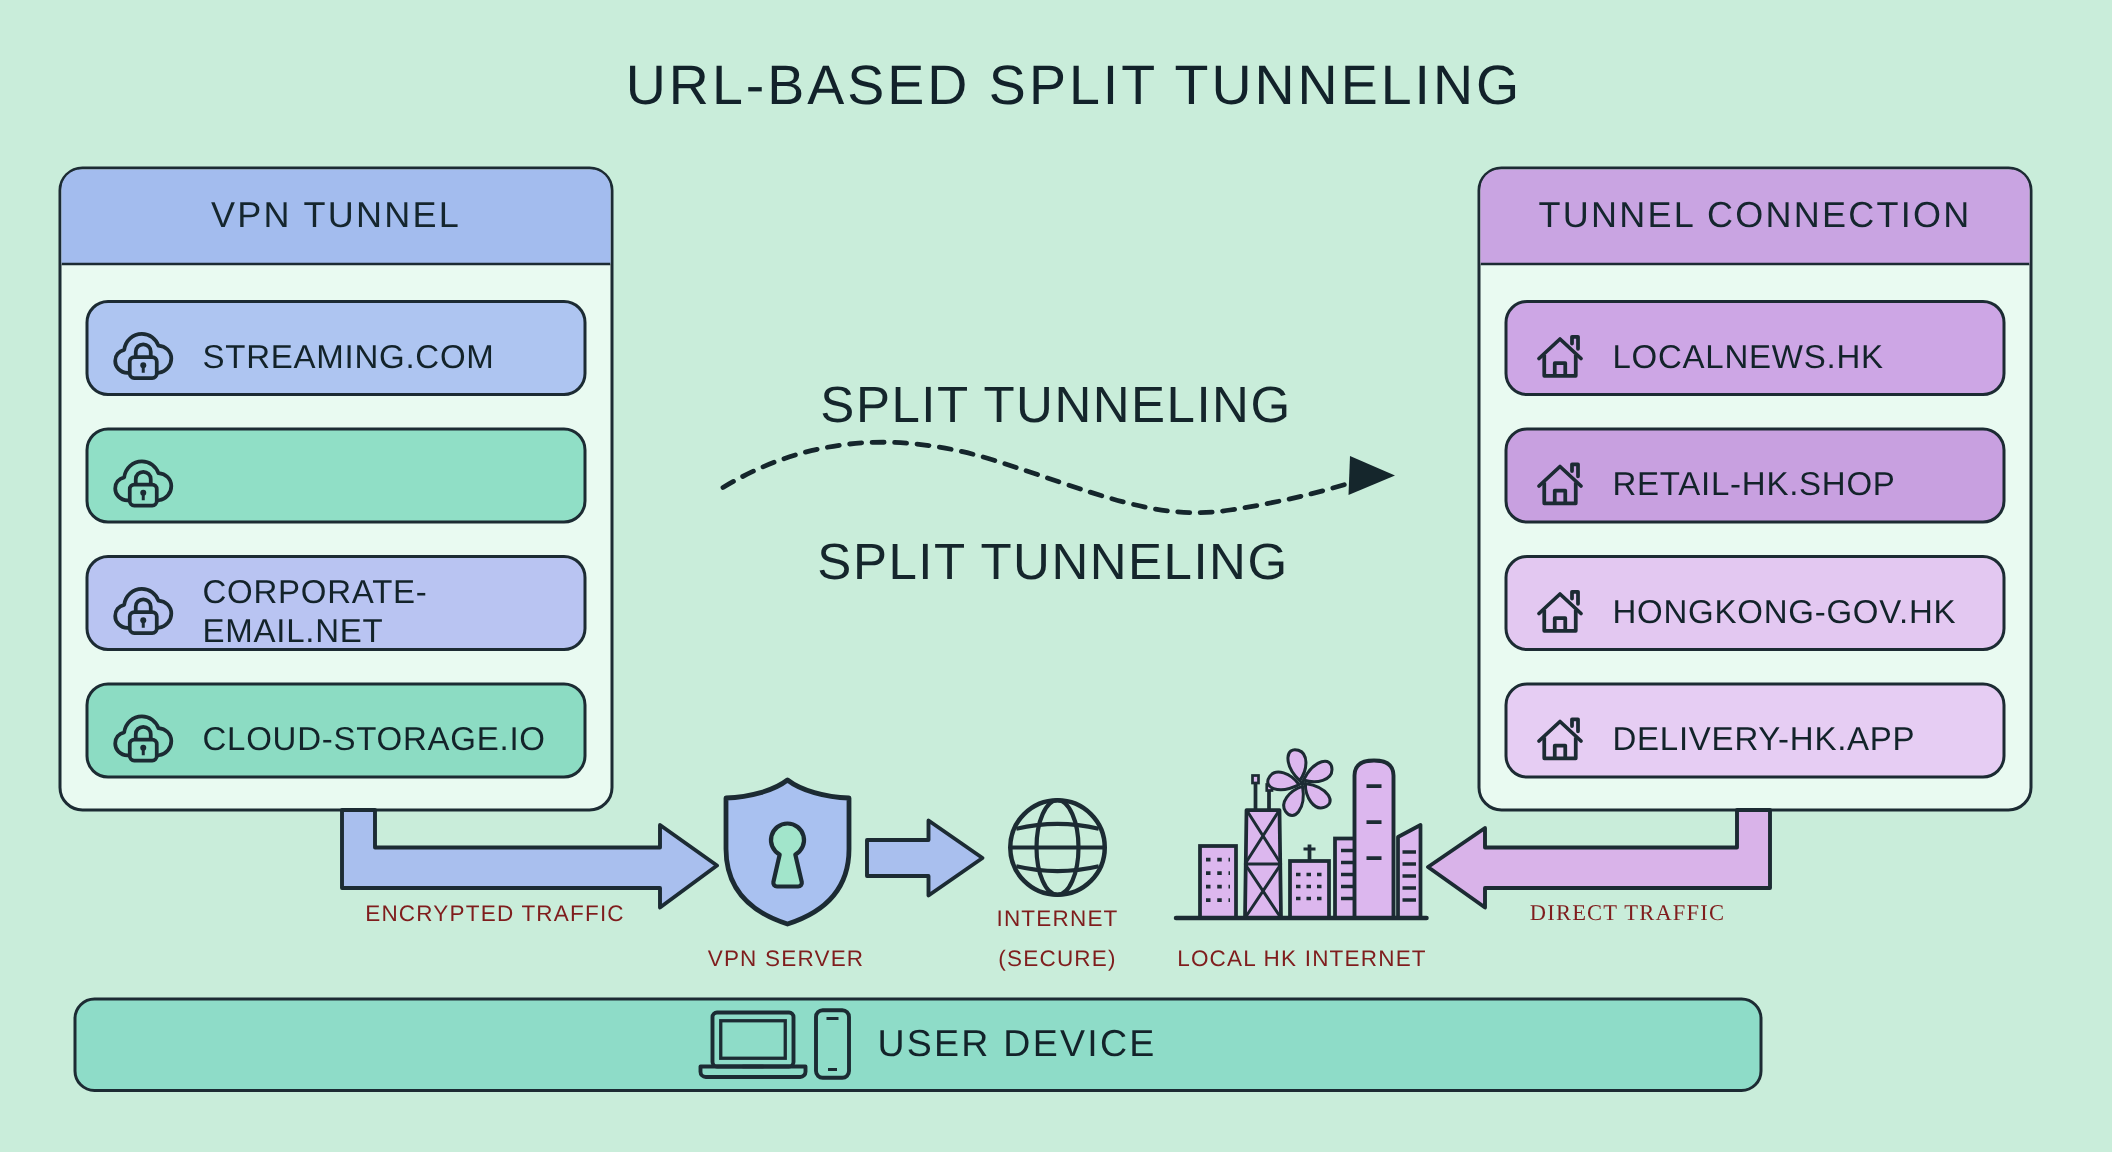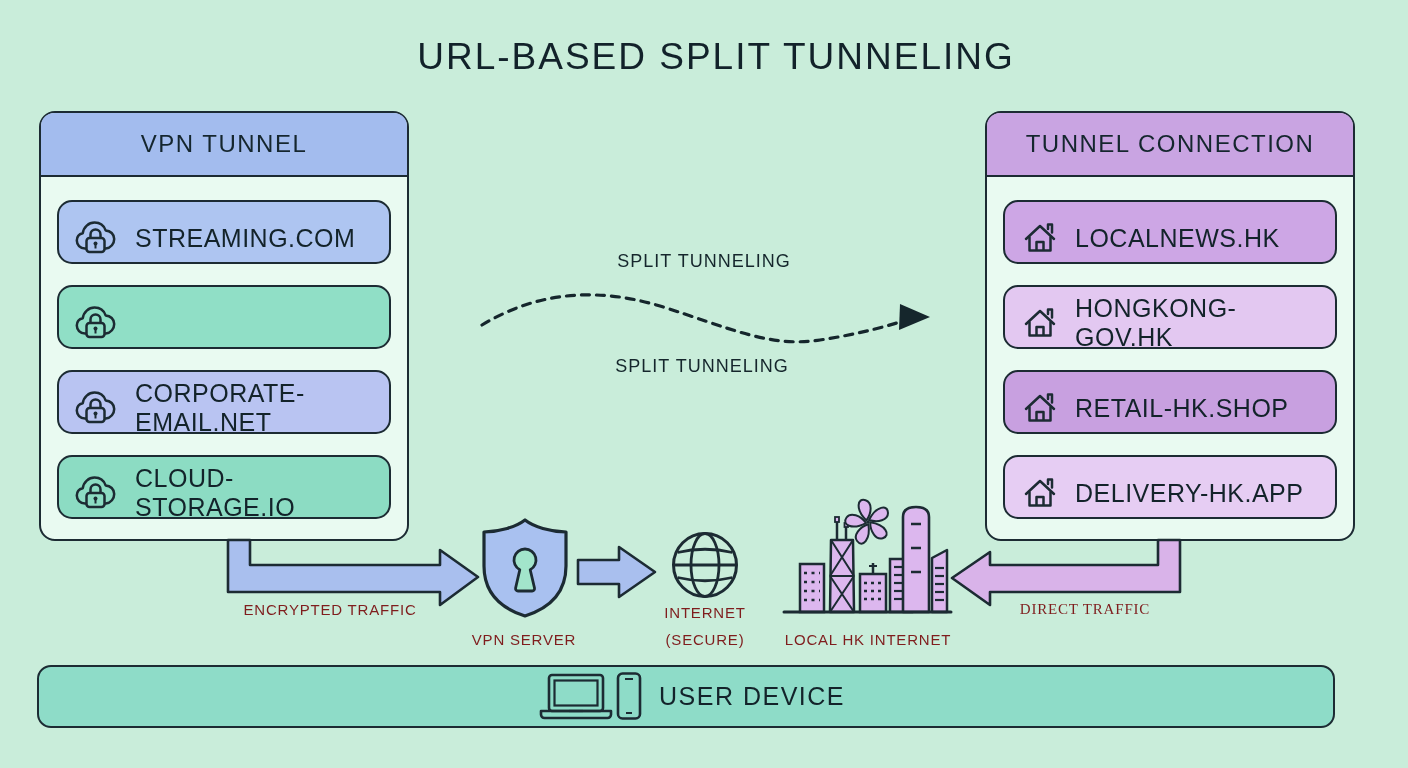--- a/index.html
+++ b/index.html
@@ -25,43 +25,43 @@
     height:62px;display:flex;align-items:center;justify-content:center;
     border-bottom:2.5px solid #1c2b33;border-radius:13px 13px 0 0;
     font-size:24px;letter-spacing:1.5px;font-weight:500;color:#15262e;
   }
   .panel.left .panel-header{background:#a3bcee;}
   .panel.right .panel-header{background:#c9a4e2;}
   .panel-body{padding:23px 16px 0 16px;display:flex;flex-direction:column;gap:21px;}
   .site-item{
     height:64px;border:2.2px solid #1c2b33;border-radius:15px;
     display:flex;align-items:center;padding:12px 12px 0 15px;gap:15px;
-    font-size:25px;letter-spacing:.5px;font-weight:500;color:#13232a;
+    font-size:22px;letter-spacing:.5px;font-weight:500;color:#13232a;
     background:var(--item-bg);box-sizing:border-box;
   }
   .item-b1{--item-bg:#aec5f1;} .item-g1{--item-bg:#90dfc6;}
   .item-b2{--item-bg:#b9c4f2;} .item-g2{--item-bg:#8cdcc3;}
   .item-p1{--item-bg:#cda6e5;} .item-pl1{--item-bg:#e3c8f1;}
   .item-p2{--item-bg:#c8a0e0;} .item-pl2{--item-bg:#e6cdf3;}
   .site-item svg{flex:none;}
   .lockbody{fill:var(--item-bg);}
   
   .mid-label{
     position:absolute;transform:translateX(-50%);
-    font-size:18px;letter-spacing:1px;font-weight:500;color:#15262c;white-space:nowrap;
+    font-size:34px;letter-spacing:1px;font-weight:500;color:#15262c;white-space:nowrap;
   }
   .flow-label{
     position:absolute;transform:translateX(-50%);
     font-size:15px;letter-spacing:.8px;font-weight:500;color:#7f1d1d;
     white-space:nowrap;text-align:center;line-height:27px;
   }
   .abs{position:absolute;}
   
   .device-bar{
-    position:absolute;left:37px;top:665px;width:1298px;height:63px;
+    position:absolute;left:49px;top:665px;width:1126px;height:63px;
     background:#8edcc8;border:2.5px solid #1c2b33;border-radius:14px;
     display:flex;align-items:center;justify-content:center;gap:16px;
     box-sizing:border-box;
     padding-left:12px;
   }
   .device-bar .bar-label{font-size:25px;letter-spacing:1.5px;font-weight:500;color:#13232a;}
   .stroke{stroke:#1c2b33;fill:none;}
 </style>
 </head>
 <body>
@@ -127,38 +127,38 @@
       <div class="site-item item-p1">
         <svg width="40" height="38" viewBox="0 0 38 38">
           <path class="stroke" stroke-width="2.5" stroke-linejoin="round" stroke-linecap="round" d="M27 10 V5.5 H31 V13.5"></path>
           <path class="stroke" stroke-width="2.5" stroke-linejoin="round" stroke-linecap="round" d="M5 20 L19 7 L33 20"></path>
           <path class="stroke" stroke-width="2.5" stroke-linejoin="round" d="M8.5 17.5 V31.5 H29.5 V17.5"></path>
           <path class="stroke" stroke-width="2.5" stroke-linejoin="round" d="M15.5 31.5 V23 H22.5 V31.5"></path>
         </svg>
         <span>LOCALNEWS.HK</span>
       </div>
 
+      <div class="site-item item-p2">
+        <svg width="40" height="38" viewBox="0 0 38 38">
+          <path class="stroke" stroke-width="2.5" stroke-linejoin="round" stroke-linecap="round" d="M27 10 V5.5 H31 V13.5"></path>
+          <path class="stroke" stroke-width="2.5" stroke-linejoin="round" stroke-linecap="round" d="M5 20 L19 7 L33 20"></path>
+          <path class="stroke" stroke-width="2.5" stroke-linejoin="round" d="M8.5 17.5 V31.5 H29.5 V17.5"></path>
+          <path class="stroke" stroke-width="2.5" stroke-linejoin="round" d="M15.5 31.5 V23 H22.5 V31.5"></path>
+        </svg>
+        <span>RETAIL-HK.SHOP</span>
+      </div>
+
       <div class="site-item item-pl1">
         <svg width="40" height="38" viewBox="0 0 38 38">
           <path class="stroke" stroke-width="2.5" stroke-linejoin="round" stroke-linecap="round" d="M27 10 V5.5 H31 V13.5"></path>
           <path class="stroke" stroke-width="2.5" stroke-linejoin="round" stroke-linecap="round" d="M5 20 L19 7 L33 20"></path>
           <path class="stroke" stroke-width="2.5" stroke-linejoin="round" d="M8.5 17.5 V31.5 H29.5 V17.5"></path>
           <path class="stroke" stroke-width="2.5" stroke-linejoin="round" d="M15.5 31.5 V23 H22.5 V31.5"></path>
         </svg>
         <span>HONGKONG-GOV.HK</span>
-      </div>
-
-      <div class="site-item item-p2">
-        <svg width="40" height="38" viewBox="0 0 38 38">
-          <path class="stroke" stroke-width="2.5" stroke-linejoin="round" stroke-linecap="round" d="M27 10 V5.5 H31 V13.5"></path>
-          <path class="stroke" stroke-width="2.5" stroke-linejoin="round" stroke-linecap="round" d="M5 20 L19 7 L33 20"></path>
-          <path class="stroke" stroke-width="2.5" stroke-linejoin="round" d="M8.5 17.5 V31.5 H29.5 V17.5"></path>
-          <path class="stroke" stroke-width="2.5" stroke-linejoin="round" d="M15.5 31.5 V23 H22.5 V31.5"></path>
-        </svg>
-        <span>RETAIL-HK.SHOP</span>
       </div>
 
       <div class="site-item item-pl2">
         <svg width="40" height="38" viewBox="0 0 38 38">
           <path class="stroke" stroke-width="2.5" stroke-linejoin="round" stroke-linecap="round" d="M27 10 V5.5 H31 V13.5"></path>
           <path class="stroke" stroke-width="2.5" stroke-linejoin="round" stroke-linecap="round" d="M5 20 L19 7 L33 20"></path>
           <path class="stroke" stroke-width="2.5" stroke-linejoin="round" d="M8.5 17.5 V31.5 H29.5 V17.5"></path>
           <path class="stroke" stroke-width="2.5" stroke-linejoin="round" d="M15.5 31.5 V23 H22.5 V31.5"></path>
         </svg>
         <span>DELIVERY-HK.APP</span>

